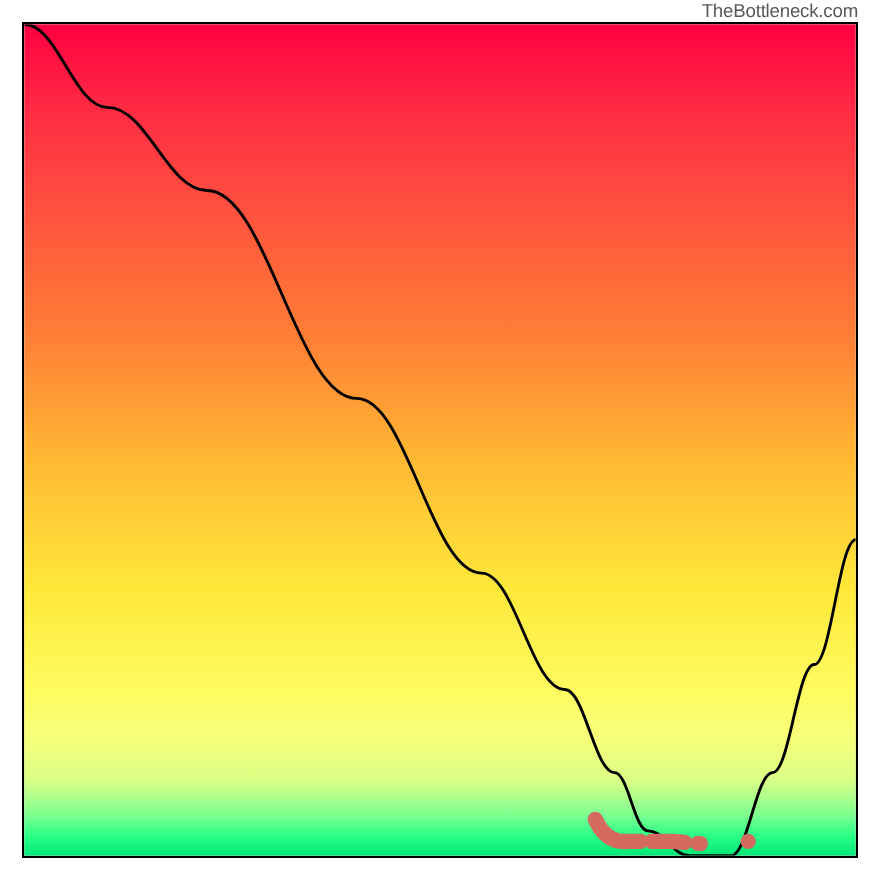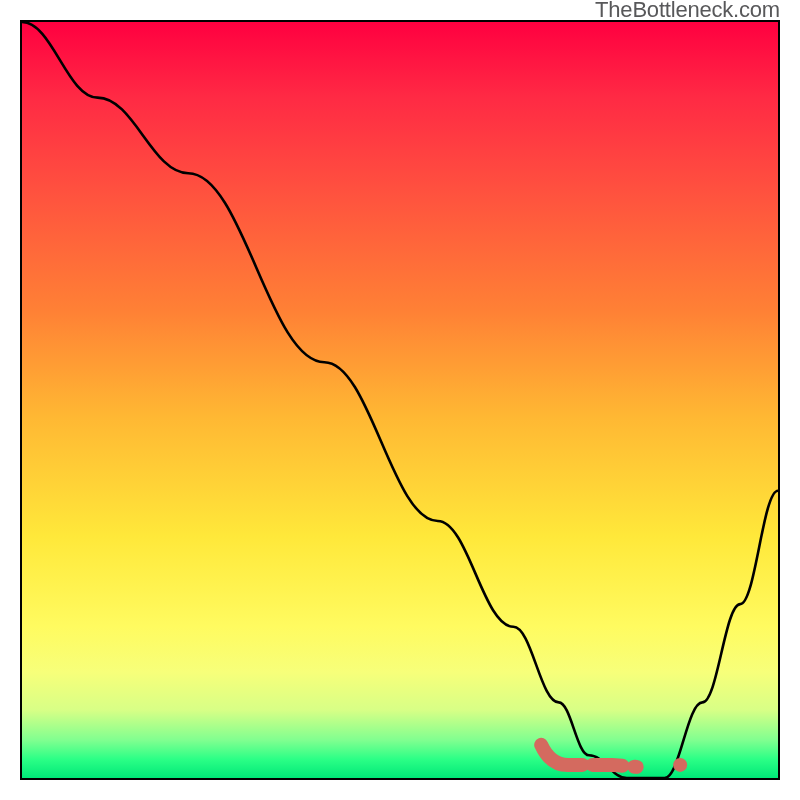--- a/index.html
+++ b/index.html
@@ -41,21 +41,21 @@
   }
   svg.curve {
     position: absolute;
     left: 0; top: 0;
   }
   .watermark {
     position: absolute;
     top: 0;
     right: 20px;
     line-height: 20px;
-    font-size: 22px;
+    font-size: 17px;
     color: #58585a;
     letter-spacing: -0.2px;
     user-select: none;
   }
 </style>
 </head>
 <body>
 
 <div class="watermark">TheBottleneck.com</div>
 

